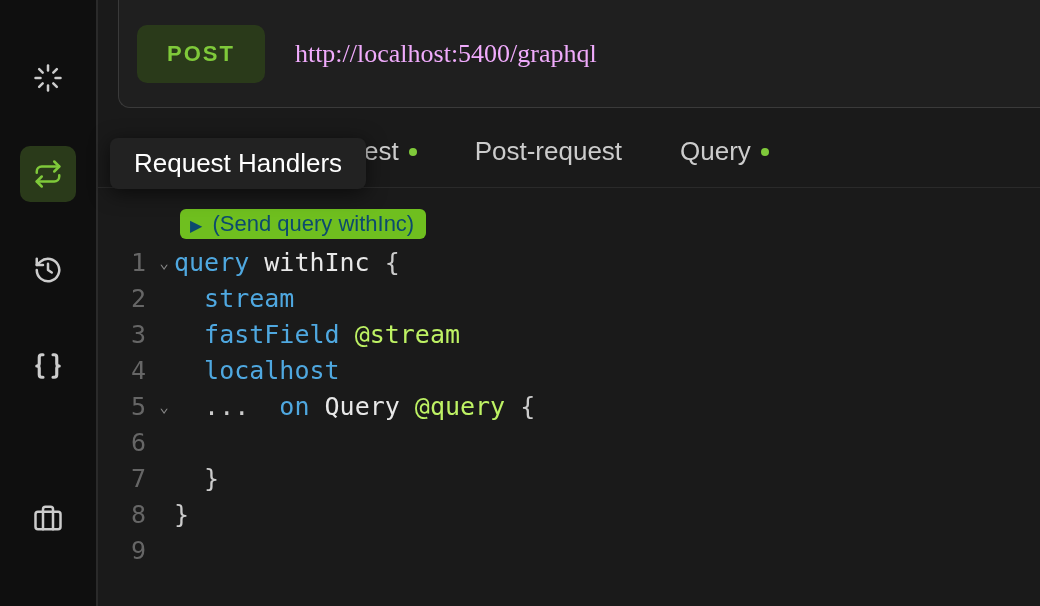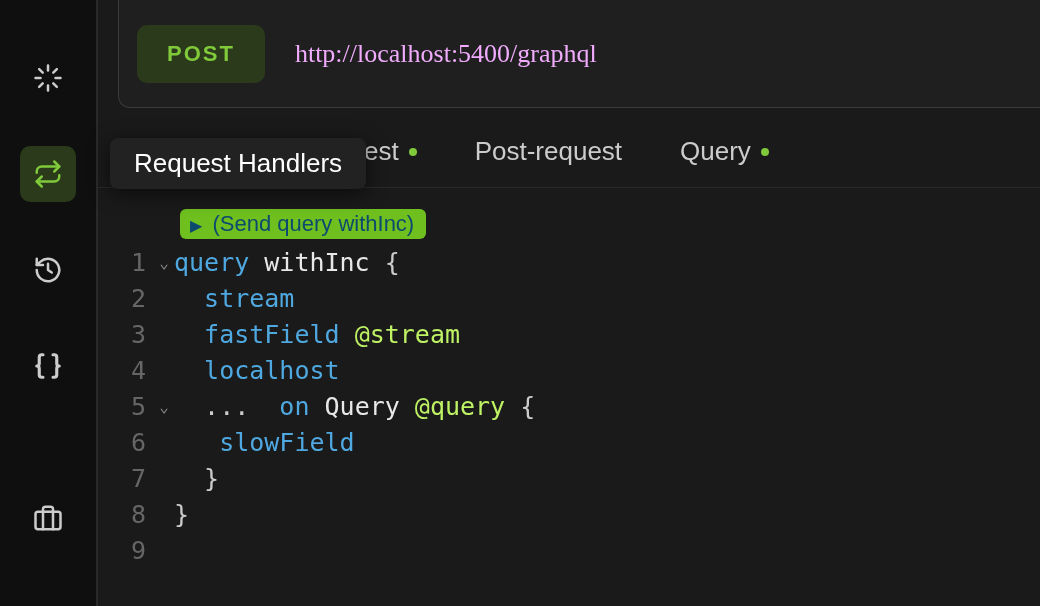--- a/index.html
+++ b/index.html
@@ -272,21 +272,20 @@
       <span class="code"><span class="tok-field">  localhost</span></span>
     </div>
     <div class="line">
       <span class="gutter">5</span>
       <span class="fold">⌄</span>
       <span class="code"><span class="tok-ellipsis">  ... </span><span class="tok-keyword-blue"> on </span><span class="tok-name">Query </span><span class="tok-directive">@query </span><span class="tok-punct">{</span></span>
     </div>
     <div class="line">
       <span class="gutter">6</span>
       <span class="fold"></span>
-      <span class="code"><span class="tok-field">   slowField</span></span>
     </div>
     <div class="line">
       <span class="gutter">7</span>
       <span class="fold"></span>
       <span class="code"><span class="tok-punct">  }</span></span>
     </div>
     <div class="line">
       <span class="gutter">8</span>
       <span class="fold"></span>
       <span class="code"><span class="tok-punct">}</span></span>

